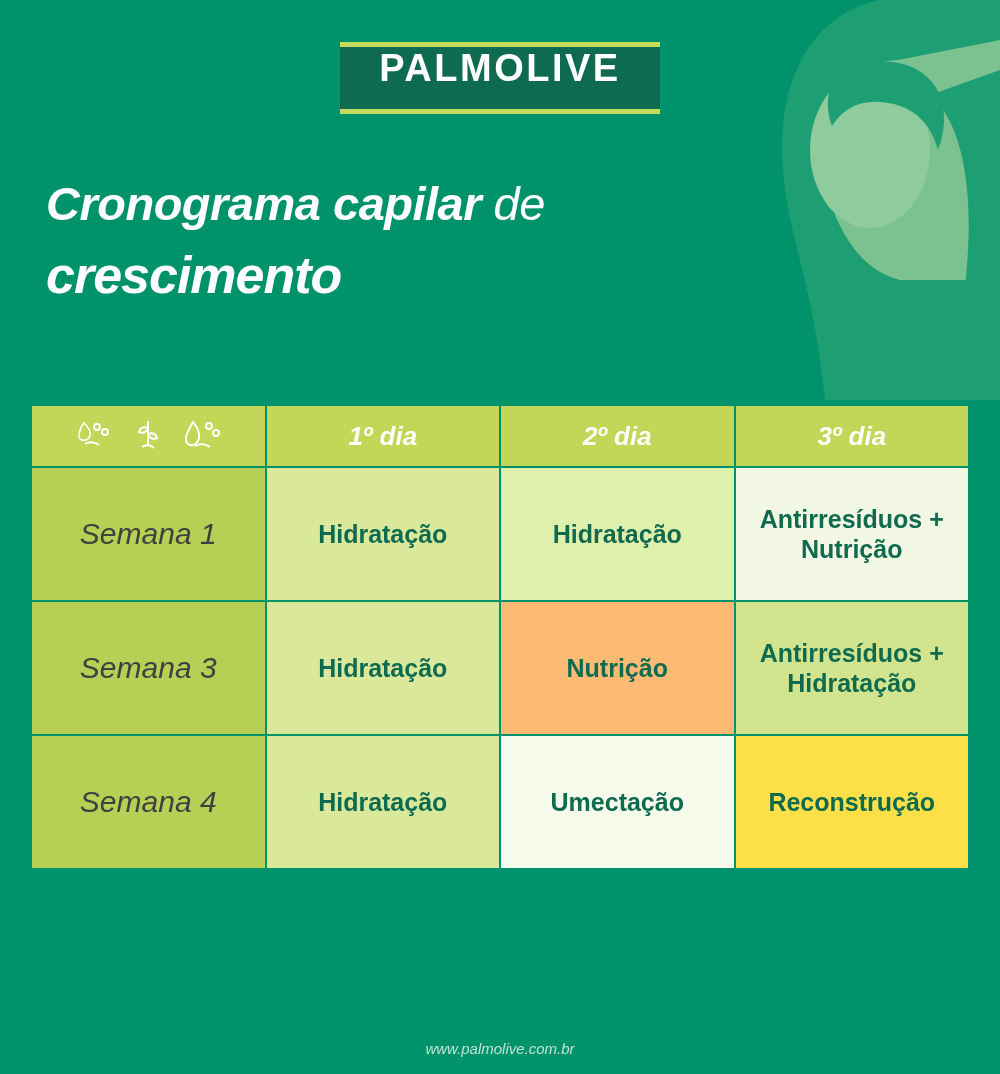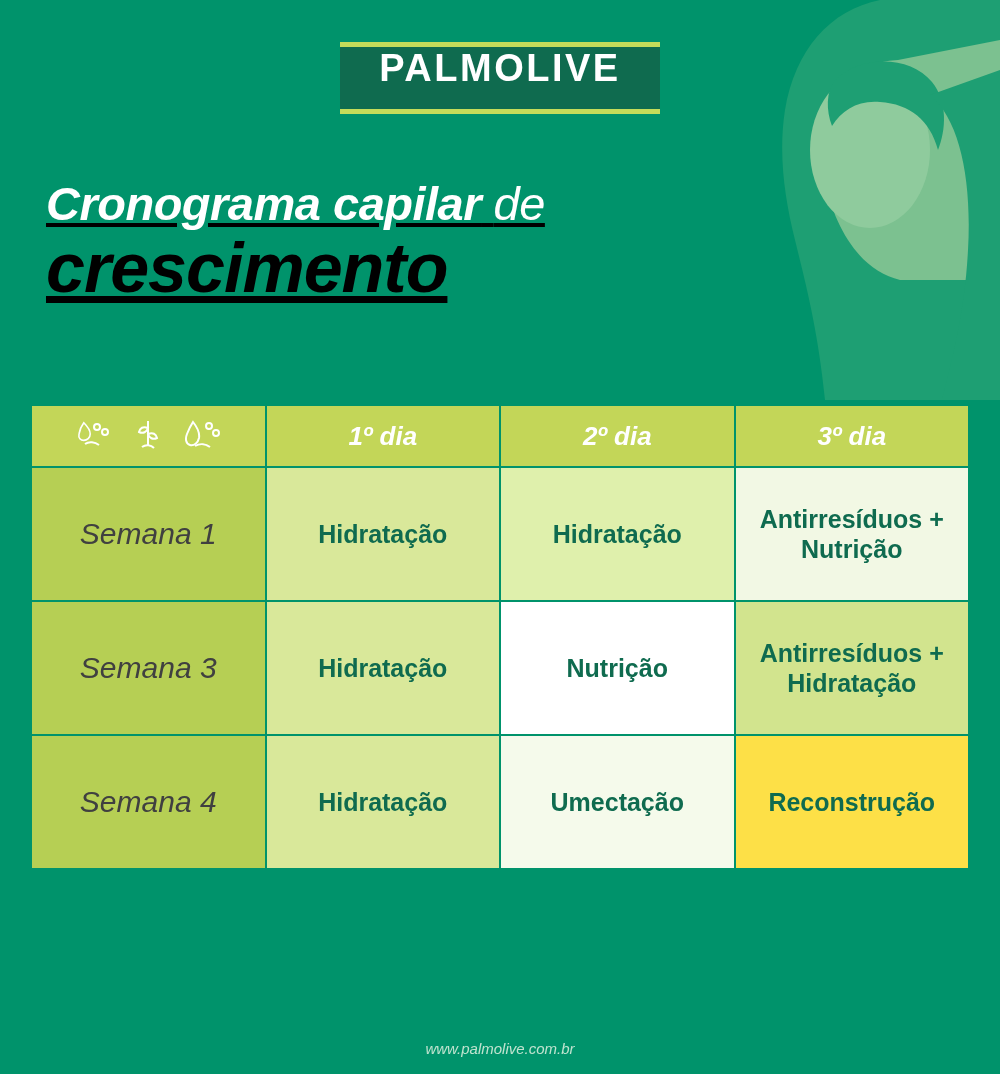--- a/index.html
+++ b/index.html
@@ -47,41 +47,40 @@
     letter-spacing: 2.5px;
     font-family: "Liberation Sans", sans-serif;
   }
 
   
   .headline {
     position: absolute;
     left: 46px;
     top: 178px;
     width: 660px;
-    text-decoration: underline;
   }
   .headline .line1 {
     color: #ffffff;
     font-size: 47px;
     font-weight: bold;
     font-style: italic;
     letter-spacing: -0.5px;
     line-height: 1.1;
   }
   .headline .line1 .thin {
     font-weight: normal;
   }
   .headline .line2 {
-    color: #000000;
-    font-size: 70px;
+    color: #ffffff;
+    font-size: 52px;
     font-weight: bold;
     font-style: italic;
     letter-spacing: -1px;
     line-height: 1.05;
-    margin-top: 2px;
+    margin-top: 18px;
   }
 
   
   .table {
     position: absolute;
     left: 30px;
     top: 404px;
     width: 940px;
     border-collapse: separate;
     border-spacing: 2px;
@@ -125,21 +124,21 @@
     font-weight: bold;
     color: #0f6b4f;
     line-height: 1.22;
     padding: 0 8px;
   }
   .c-lime      { background: #d9e89a; }
   .c-lime2     { background: #d2e48e; }
   .c-palegreen { background: #dff0ac; }
   .c-verylight { background: #f2f8e4; }
   .c-white     { background: #f5faeb; }
-  .c-mint      { background: #ffffff; }
+  .c-mint      { background: #fdba74; }
   .c-sage      { background: #fde047; }
   .c-lightlime { background: #cfe391; }
 
   
   .footer {
     position: absolute;
     left: 0;
     top: 1040px;
     width: 100%;
     text-align: center;

